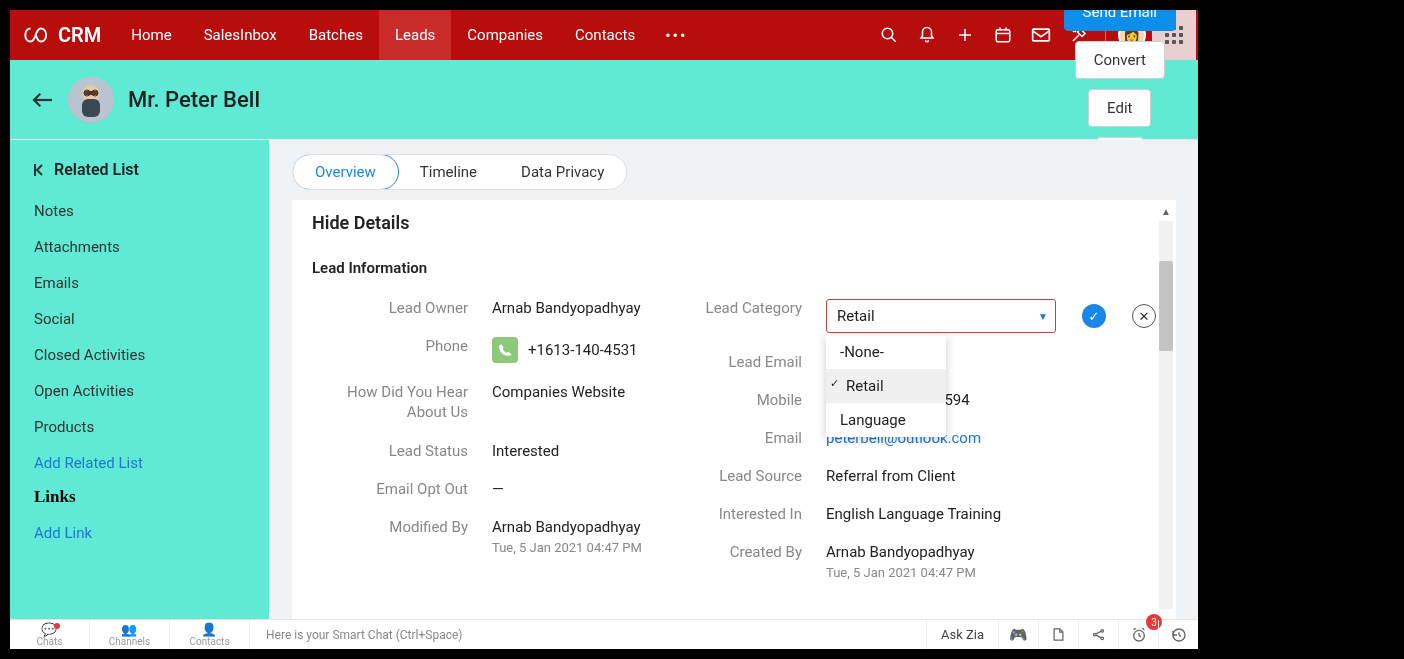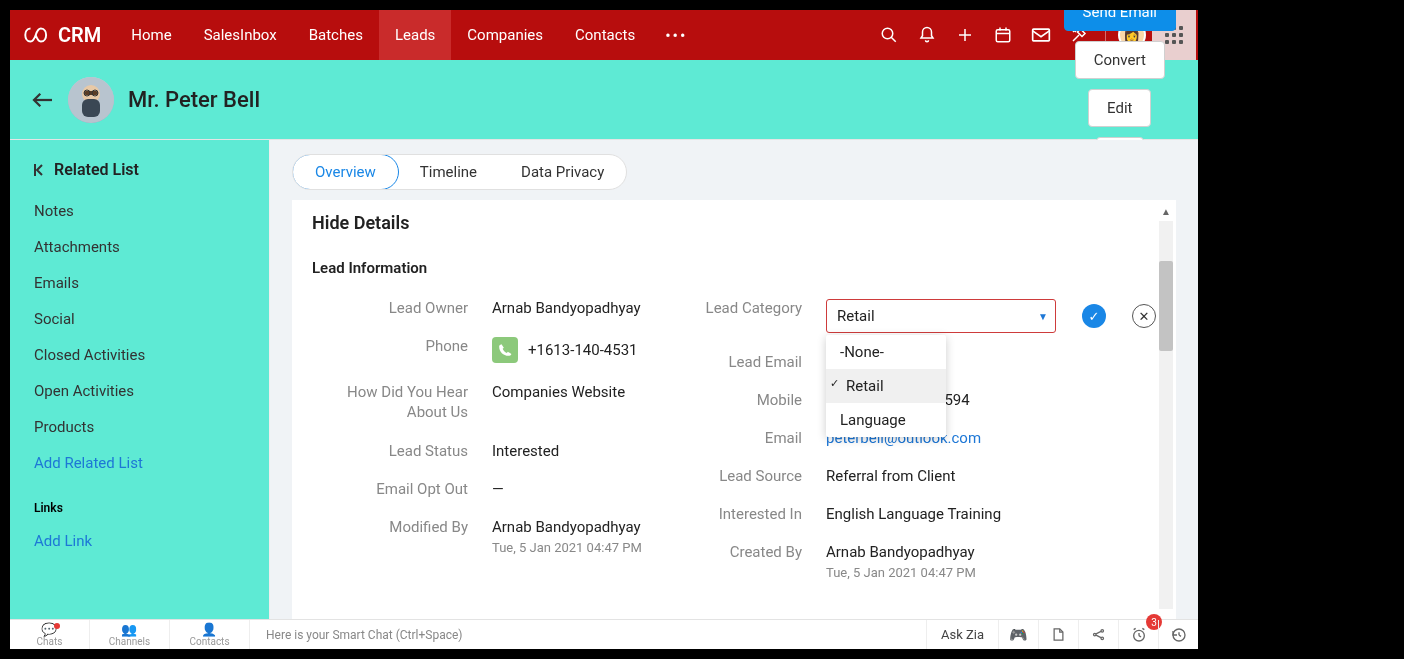--- a/index.html
+++ b/index.html
@@ -34,21 +34,21 @@
   .btn.icon-only { width:48px; padding:0; justify-content:center; font-size:20px; letter-spacing:2px; color:#555; }
   .pager { display:flex; gap:4px; margin-left:6px; }
   .pager span { font-size:18px; cursor:pointer; color:#333; }
 
   
   .body { display:flex; height: calc(100% - 50px - 80px - 30px); }
   .sidebar { width: 260px; border-right: 1px solid #eee; padding: 20px 24px; }
   .side-header { display:flex; align-items:center; gap:8px; font-weight:600; font-size:16px; color:#222; margin-bottom:14px; }
   .side-item { font-size:15px; color:#333; padding: 9px 0; cursor:pointer; }
   .side-link { font-size:15px; color:#1d77d6; padding:9px 0; cursor:pointer; }
-  .side-title { font-weight:600; font-size:12px; margin-top:20px; margin-bottom:8px; }
+  .side-title { font-weight:600; font-size:17px; margin-top:6px; margin-bottom:8px;font-family:Liberation Serif, serif; }
 
   .main { flex:1; background:#f0f3f6; display:flex; flex-direction:column; position:relative; }
   .tabs-row { padding: 14px 22px 10px; }
   .tabs { display:inline-flex; background:#fff; border-radius: 22px; border:1px solid #e0e0e0; overflow:hidden; }
   .tab { padding: 8px 22px; font-size:15px; color:#333; cursor:pointer; }
   .tab.active { border:1px solid #1a87e6; border-radius:22px; color:#1a87e6; margin:-1px; }
 
   .detail-card { background:#fff; margin: 0 22px; flex:1; position:relative; overflow:hidden; }
   .card-title { font-size:18px; font-weight:600; padding: 12px 20px 8px; color:#222; }
   .section-title { font-weight:600; font-size:15px; padding: 18px 20px 12px; color:#222; }

